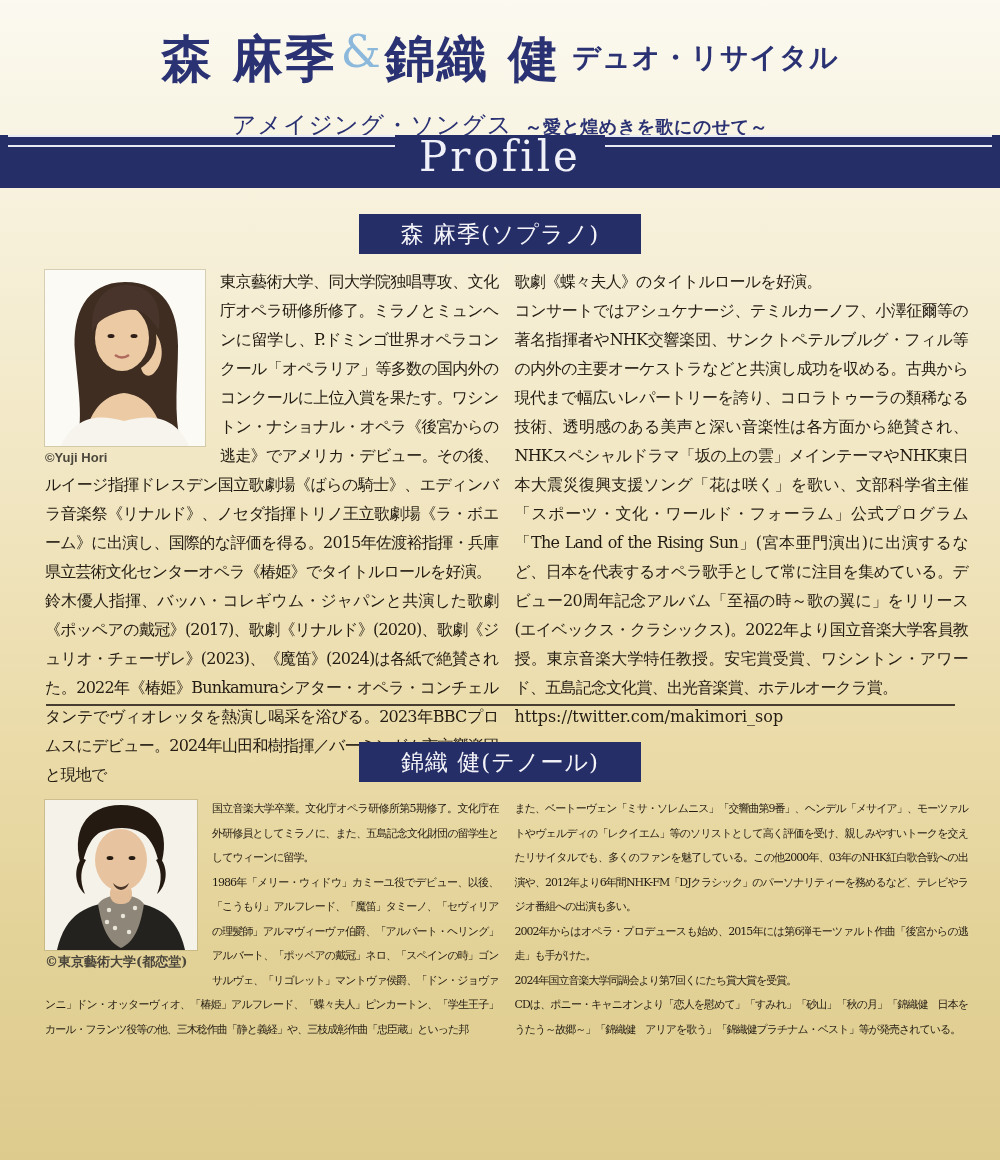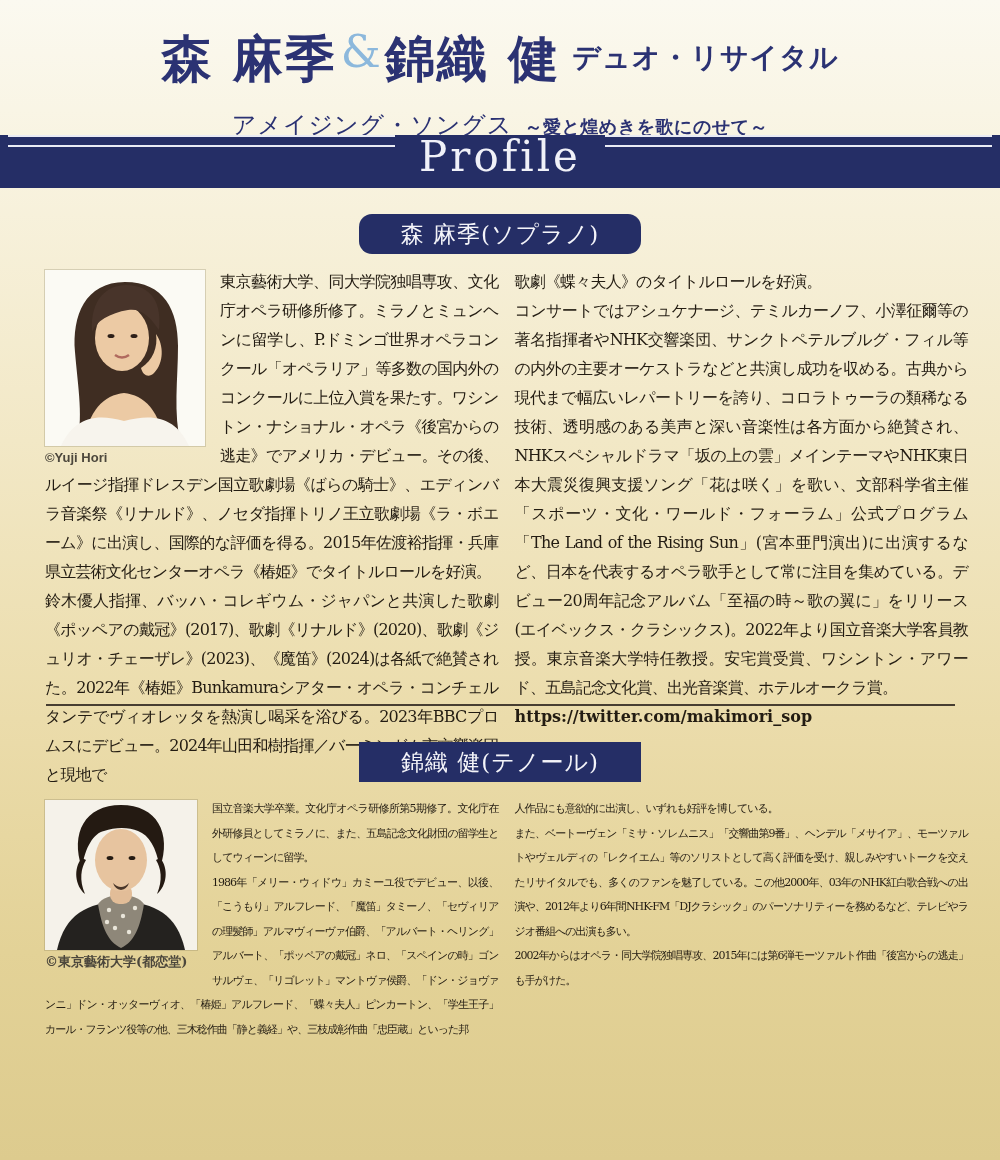--- a/index.html
+++ b/index.html
@@ -26,30 +26,30 @@
     background:#252e66;display:flex;padding:0 8px;box-sizing:border-box;
   }
   .band .rule{flex:1;height:8px;border-top:2px solid #e9ebf4;border-bottom:2px solid #e9ebf4;}
   .band .word{font-size:42px;color:#f0f1f8;letter-spacing:3px;margin:0 24px;position:relative;top:-3px;font-weight:400;}
   
   .name-plate{
     position:absolute;left:50%;transform:translateX(-50%);
     width:282px;height:40px;line-height:40px;background:#252e66;
     color:#f4f4f9;font-size:23px;text-align:center;letter-spacing:1px;font-weight:500;
   }
-  .plate1{top:214px;border-radius:13px;}
+  .plate1{top:214px;}
   .plate2{top:742px;text-align:center;}
   
   .cols{position:absolute;left:45px;right:32px;display:flex;gap:16px;}
   .cols1{top:267px;height:438px;}
   .cols2{top:797px;height:363px;}
   .col{flex:1;min-width:0;}
   .sec1 p{margin:0;font-size:16px;line-height:29px;letter-spacing:-0.8px;text-align:justify;}
   .sec2 p{margin:0;font-size:11px;line-height:24.5px;letter-spacing:-1px;text-align:justify;}
-  .link-line{letter-spacing:0 !important;font-weight:700;}
+  .link-line{letter-spacing:0 !important;font-weight:400;}
   
   .photo-box{float:left;margin:3px 15px 2px 0;}
   .photo-box svg{display:block;background:#fcfbf6;box-shadow:0 0 0 1px rgba(120,110,80,0.25);}
   .credit{font-size:13px;color:#4c473c;padding-top:4px;letter-spacing:0;line-height:16px;font-weight:bold;}
   .credit-sans{font-family:"Liberation Sans","DejaVu Sans",sans-serif;}
   
   .divider{position:absolute;top:704px;left:46px;right:45px;height:0;border-top:2.5px solid #473e31;}
 </style>
 </head>
 <body>
@@ -125,19 +125,20 @@
           <ellipse cx="65" cy="58" rx="3.4" ry="2" fill="#241a12"></ellipse>
           <ellipse cx="87" cy="58" rx="3.4" ry="2" fill="#241a12"></ellipse>
           <path d="M68 83 Q76 91 84 83 Q82 89 76 90 Q70 89 68 83 Z" fill="#4a372a"></path>
         </svg>
         <div class="credit">©東京藝術大学(都恋堂)</div>
       </div>
       <p>国立音楽大学卒業。文化庁オペラ研修所第5期修了。文化庁在外研修員としてミラノに、また、五島記念文化財団の留学生としてウィーンに留学。</p>
       <p>1986年「メリー・ウィドウ」カミーユ役でデビュー、以後、「こうもり」アルフレード、「魔笛」タミーノ、「セヴィリアの理髪師」アルマヴィーヴァ伯爵、「アルバート・ヘリング」アルバート、「ポッペアの戴冠」ネロ、「スペインの時」ゴンサルヴェ、「リゴレット」マントヴァ侯爵、「ドン・ジョヴァンニ」ドン・オッターヴィオ、「椿姫」アルフレード、「蝶々夫人」ピンカートン、「学生王子」カール・フランツ役等の他、三木稔作曲「静と義経」や、三枝成彰作曲「忠臣蔵」といった邦</p>
     </div>
     <div class="col">
-      <p>人作品にも意欲的に出演し、いずれも好評を博している。</p>
       <p>また、ベートーヴェン「ミサ・ソレムニス」「交響曲第9番」、ヘンデル「メサイア」、モーツァルトやヴェルディの「レクイエム」等のソリストとして高く評価を受け、親しみやすいトークを交えたリサイタルでも、多くのファンを魅了している。この他2000年、03年のNHK紅白歌合戦への出演や、2012年より6年間NHK-FM「DJクラシック」のパーソナリティーを務めるなど、テレビやラジオ番組への出演も多い。</p>
-      <p>2002年からはオペラ・同大学院独唱専攻、2015年には第6弾モーツァルト作曲「後宮からの逃走」も手がけた。</p>
+      <p>2002年からはオペラ・プロデュースも始め、2015年には第6弾モーツァルト作曲「後宮からの逃走」も手がけた。</p>
+      <p>2024年国立音楽大学同調会より第7回くにたち賞大賞を受賞。</p>
+      <p>CDは、ポニー・キャニオンより「恋人を慰めて」「すみれ」「砂山」「秋の月」「錦織健　日本をうたう～故郷～」「錦織健　アリアを歌う」「錦織健プラチナム・ベスト」等が発売されている。</p>
     </div>
   </div>
 
 </div>
 
 </body></html>

